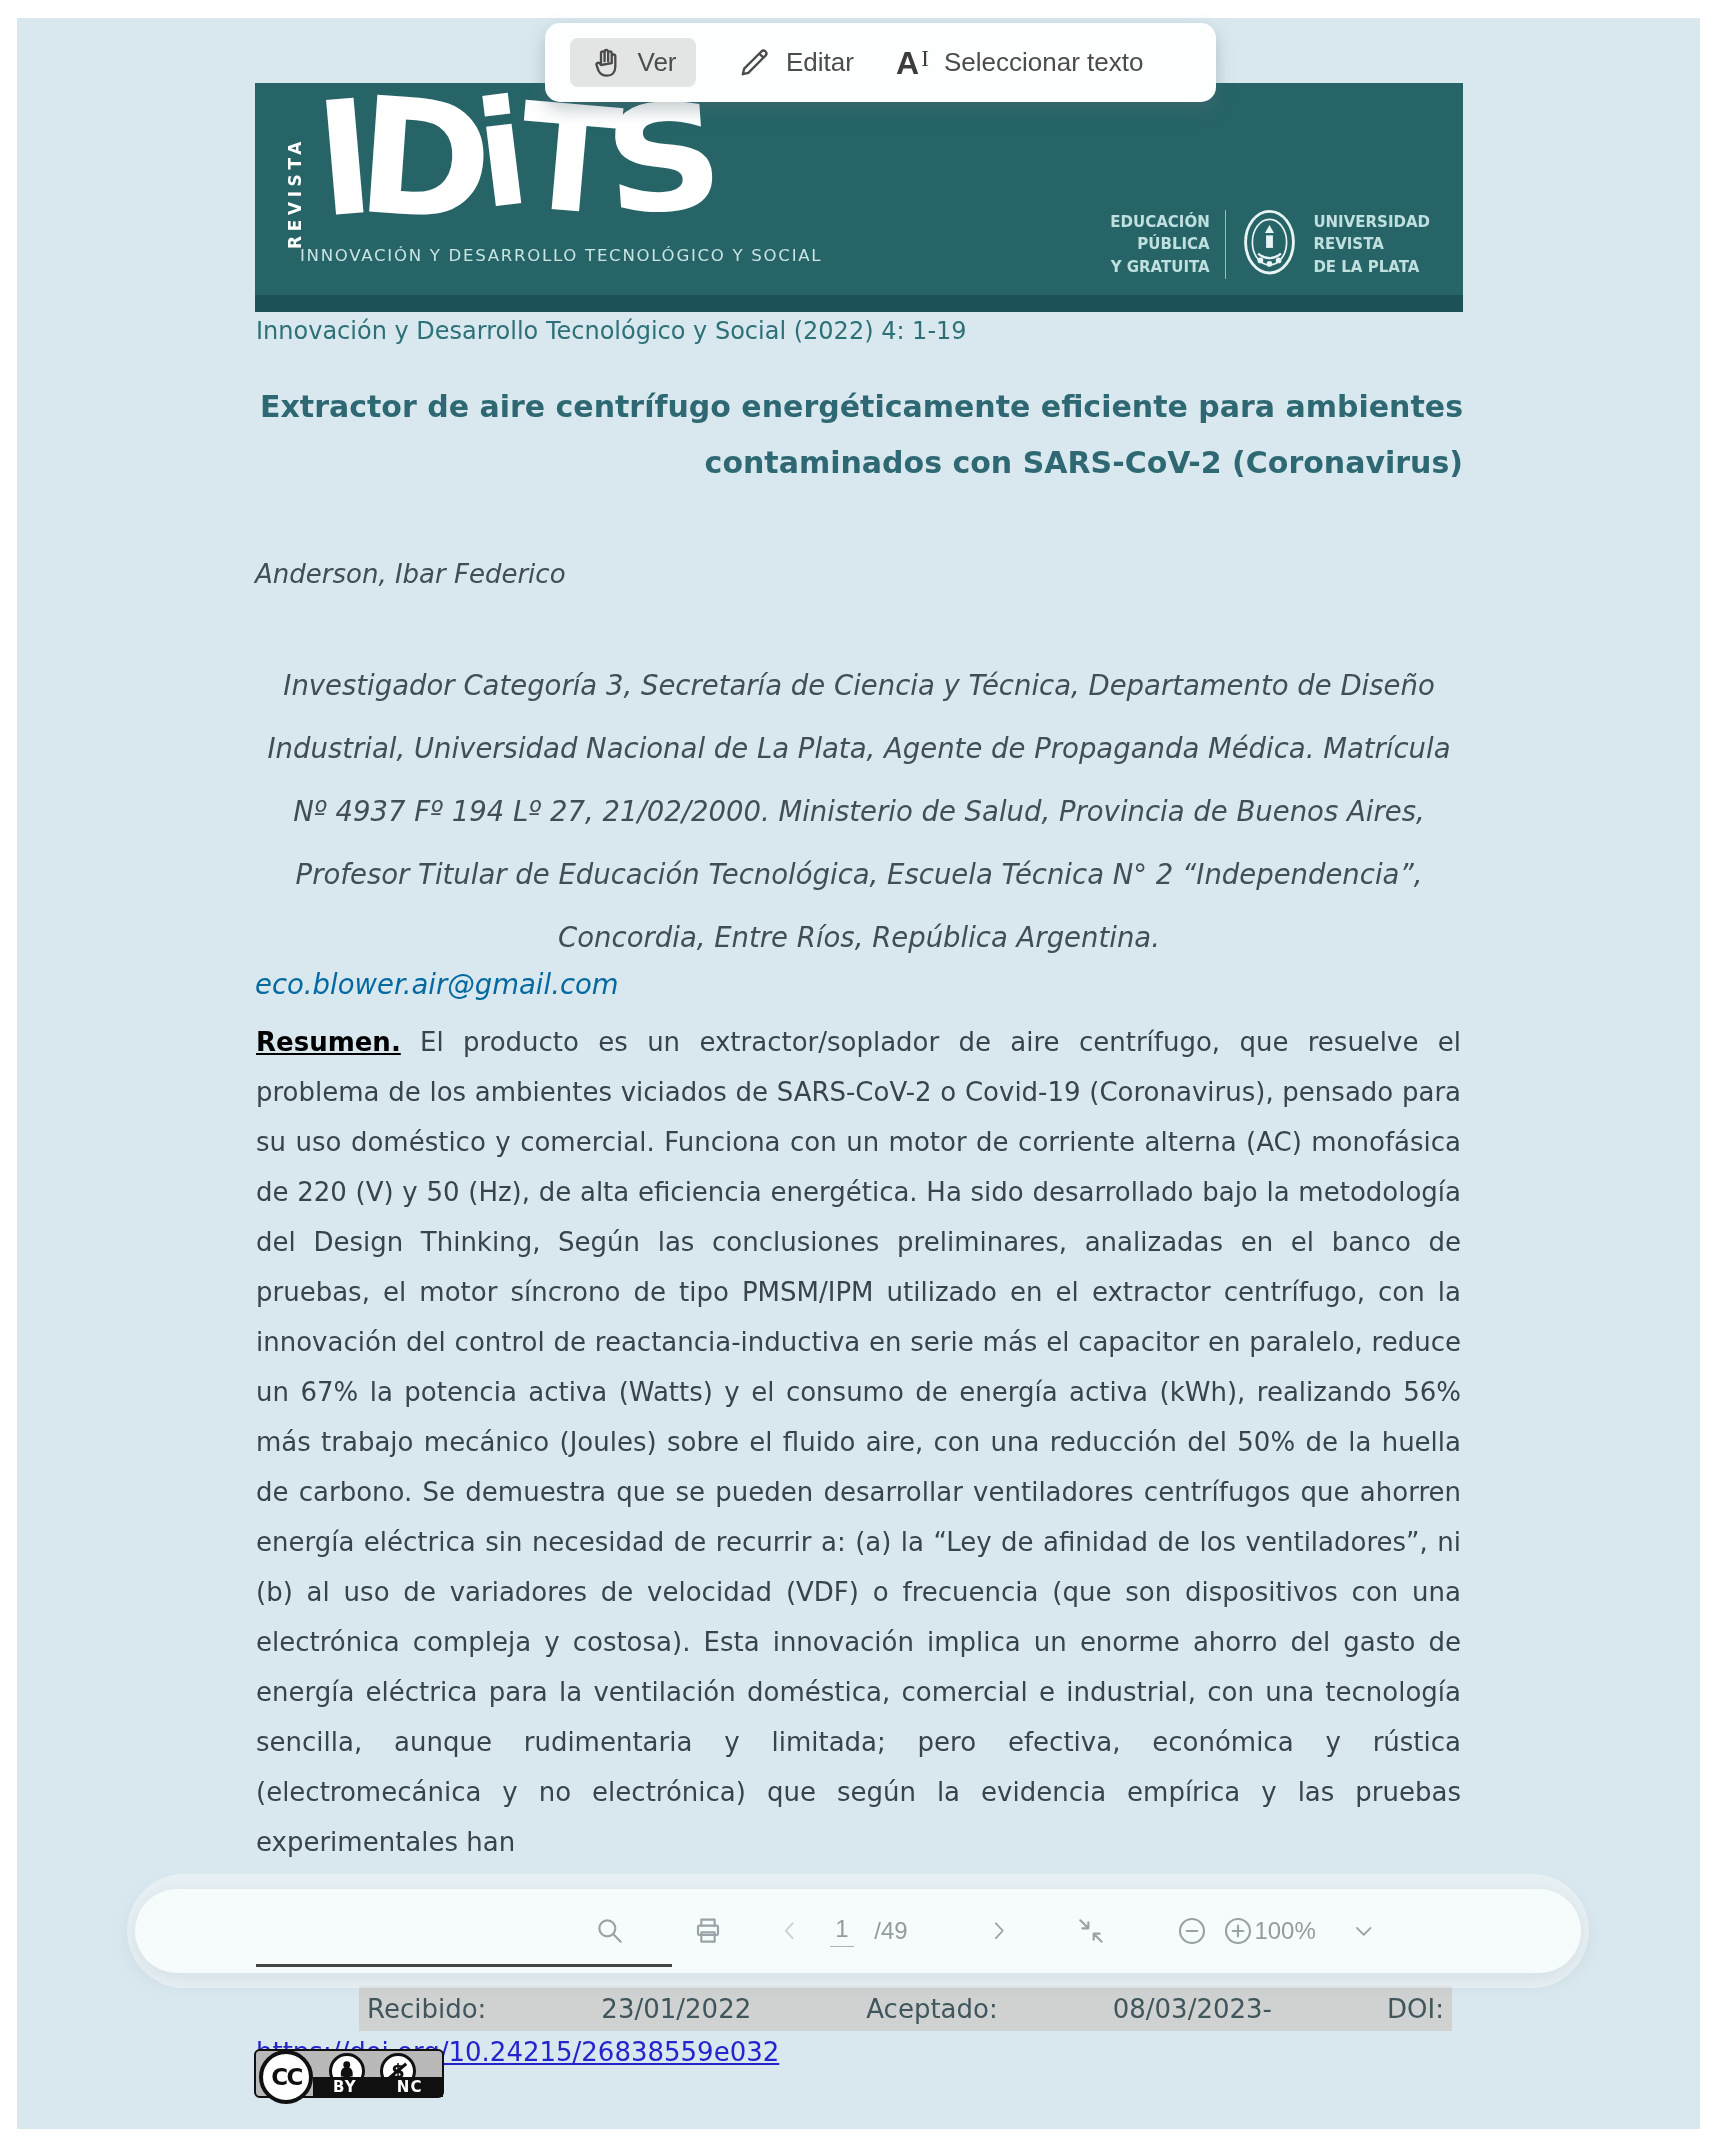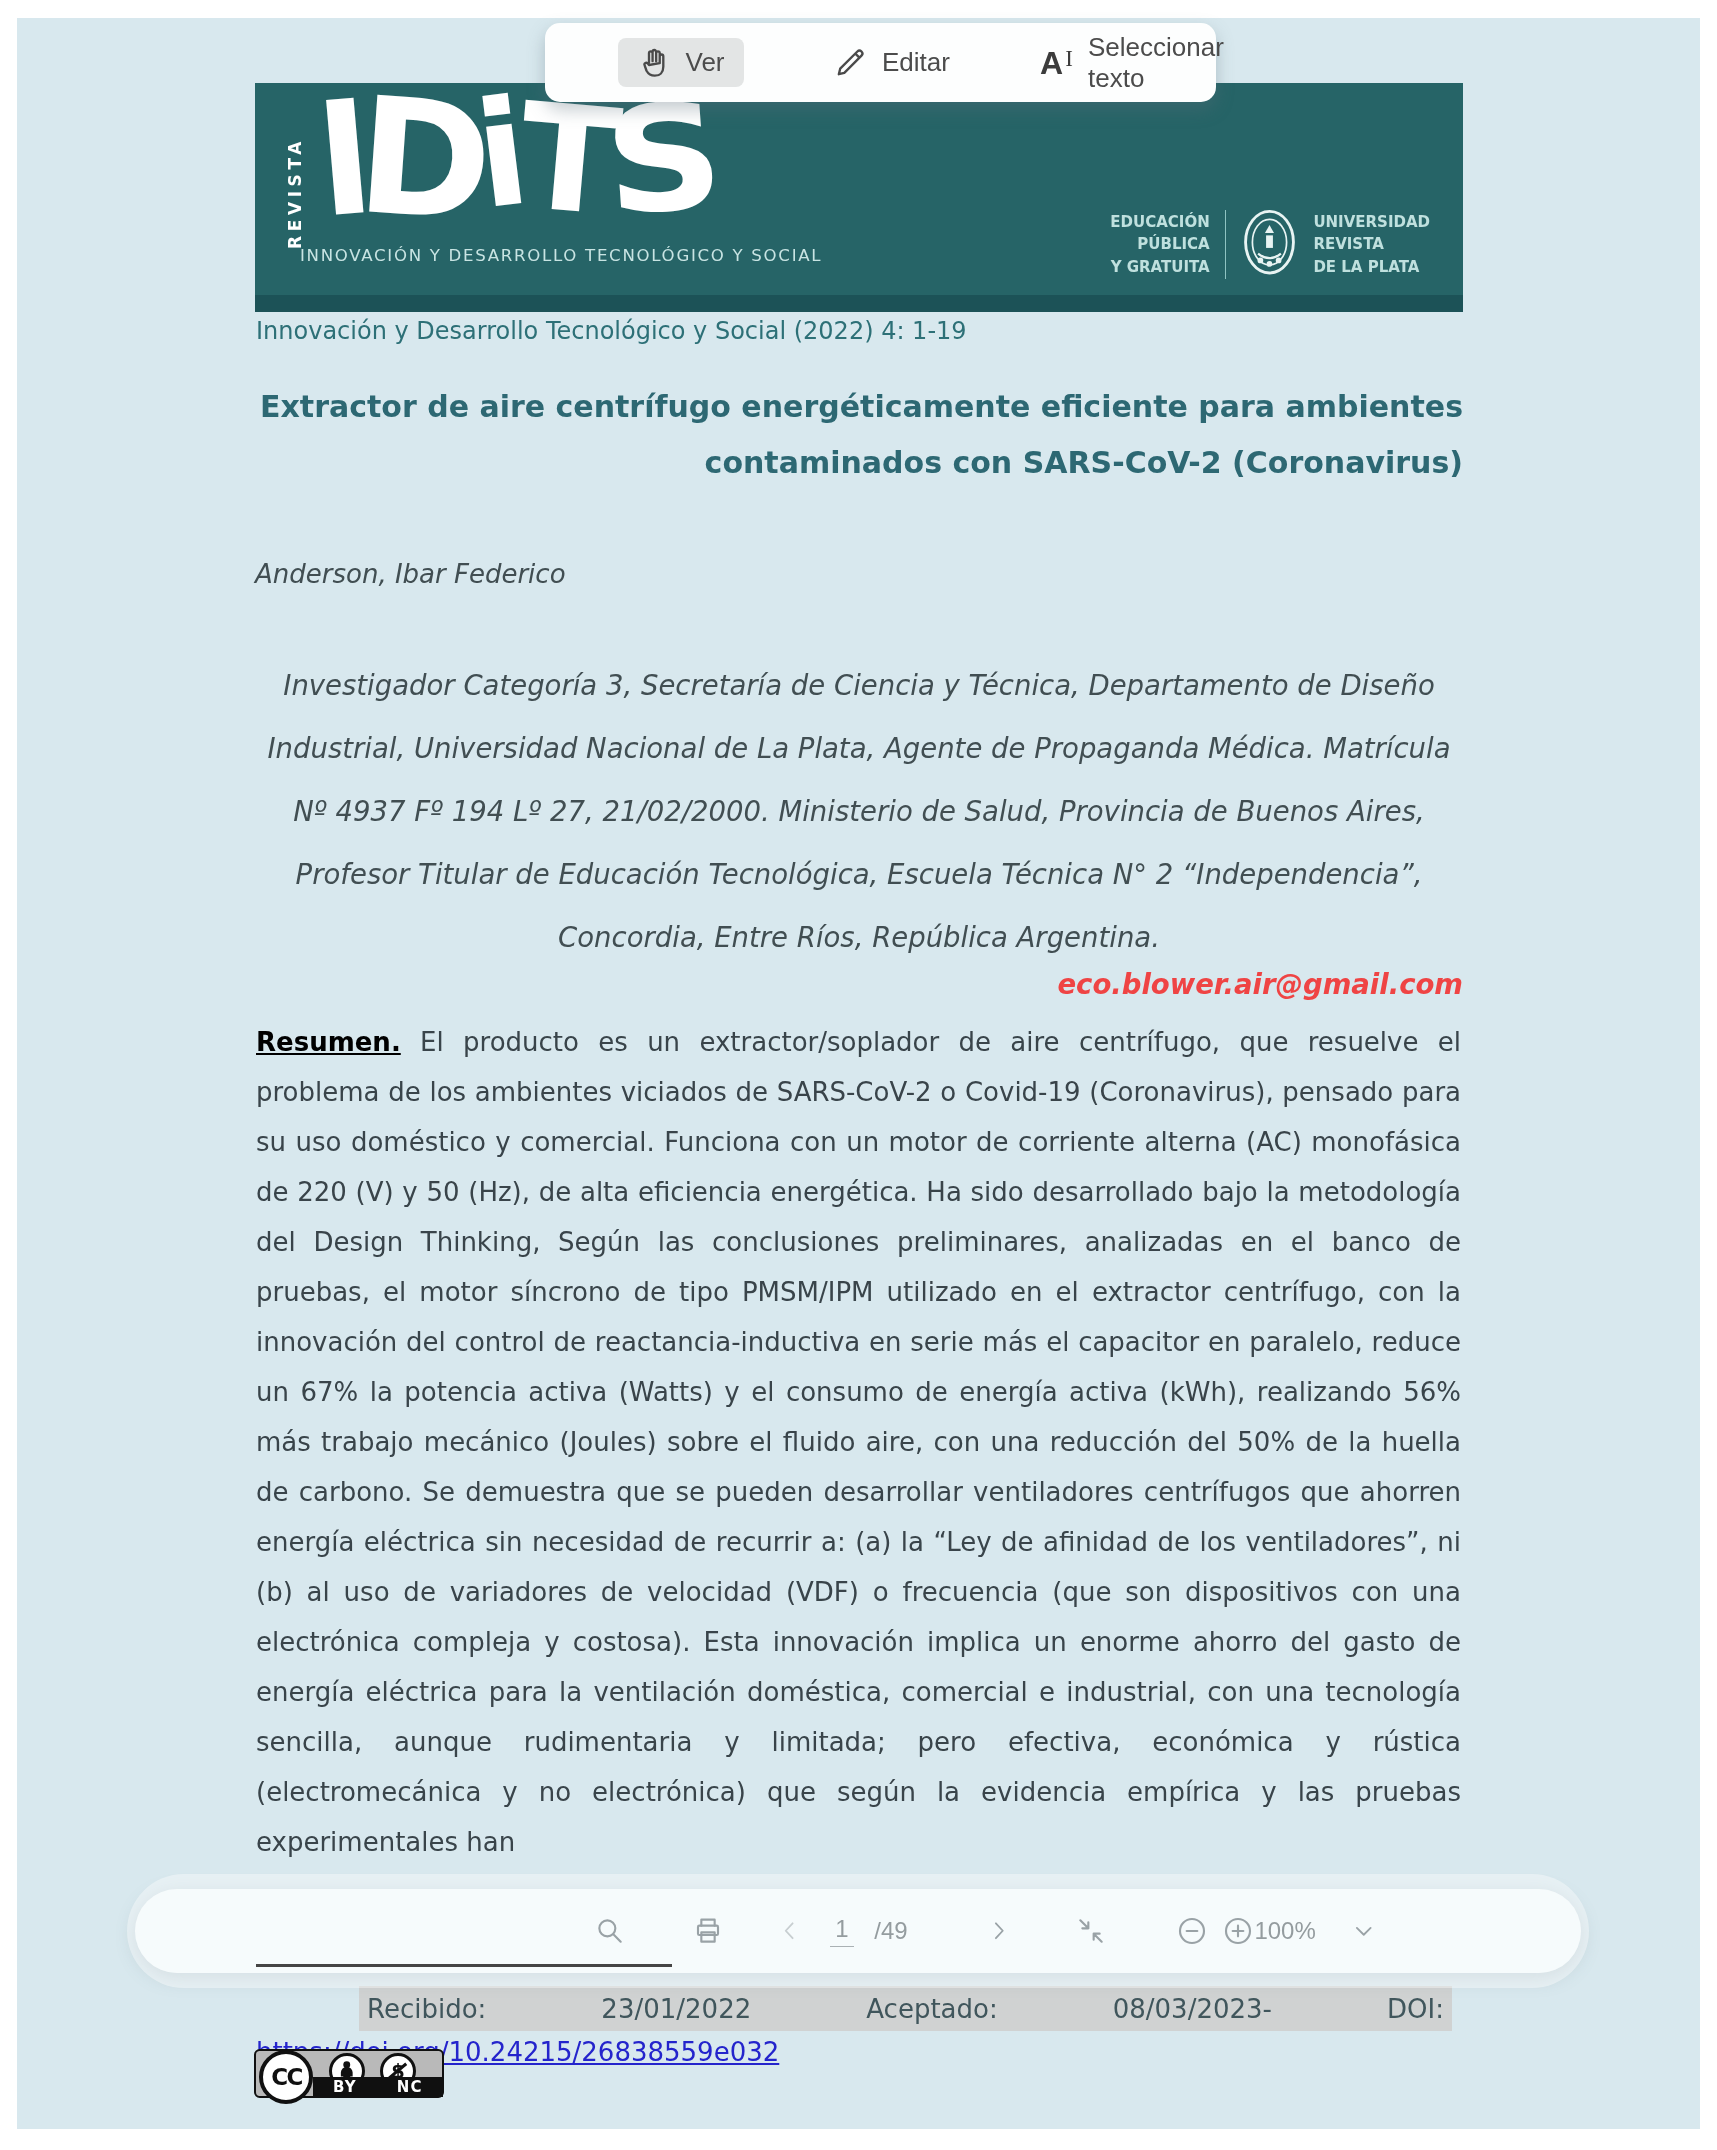--- a/index.html
+++ b/index.html
@@ -13,21 +13,21 @@
   }
   
   .top-toolbar{
     position:absolute;left:545px;top:23px;width:671px;height:79px;
     background:#fdfefe;border-radius:15px;
     box-shadow:0 8px 17px rgba(90,110,120,.35);
     display:flex;align-items:center;padding:0 25px;gap:42px;
     font-family:"Liberation Sans",sans-serif;color:#4c4c4c;z-index:40;
     box-sizing:border-box;
   }
-  .tt-btn{display:flex;align-items:center;gap:15px;font-size:26px;cursor:pointer;margin-left:48px;}
+  .tt-btn{display:flex;align-items:center;gap:15px;font-size:26px;cursor:pointer;}
   .tt-btn.selected{background:#e3e5e5;border-radius:8px;padding:8px 19.5px;}
   .tt-icon{width:33px;height:33px;flex:0 0 auto;}
   .tt-icon svg{width:100%;height:100%;stroke:#4a4a4a;fill:none;stroke-width:1.7;stroke-linecap:round;stroke-linejoin:round;}
   .sel-ico{display:flex;align-items:flex-start;}
   .sel-A{font-size:32px;font-weight:bold;color:#3c3c3c;line-height:1;}
   .sel-I{font-family:"Liberation Serif",serif;font-size:23px;color:#3c3c3c;line-height:1;margin-left:2.3px;}
   
   .banner{
     position:absolute;left:255px;top:83px;width:1208px;height:212px;
     background:#266467;z-index:2;
@@ -74,22 +74,22 @@
   }
   .author{
     position:absolute;left:255px;top:559px;width:1208px;text-align:left;
     font-style:italic;font-size:26px;color:#414e52;z-index:2;
   }
   .affiliation{
     position:absolute;left:255px;top:654px;width:1208px;text-align:center;
     font-style:italic;font-size:27.5px;color:#414e52;line-height:63px;z-index:2;
   }
   .email{
-    position:absolute;left:255px;top:968px;width:1208px;text-align:right;
-    font-style:italic;font-size:27.5px;color:#ef4444;z-index:2;font-weight:bold;
+    position:absolute;left:255px;top:968px;width:1208px;text-align:left;
+    font-style:italic;font-size:27.5px;color:#0369a1;z-index:2;
   }
   .abstract{
     position:absolute;left:256px;top:1017px;width:1205px;text-align:justify;
     font-size:26px;color:#39444a;line-height:50px;z-index:2;
   }
   .abstract .label{font-weight:bold;color:#000000;text-decoration:underline;}
   .footnote-rule{
     position:absolute;left:256px;top:1964px;width:416px;height:2.9px;background:#454545;z-index:26;
   }
   

